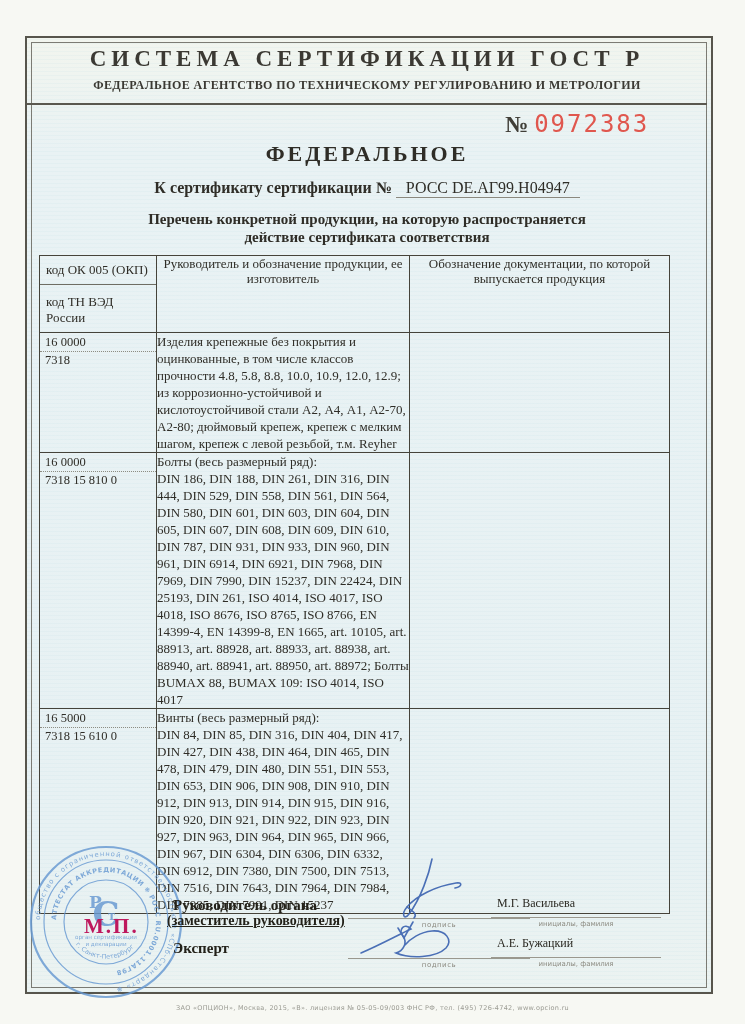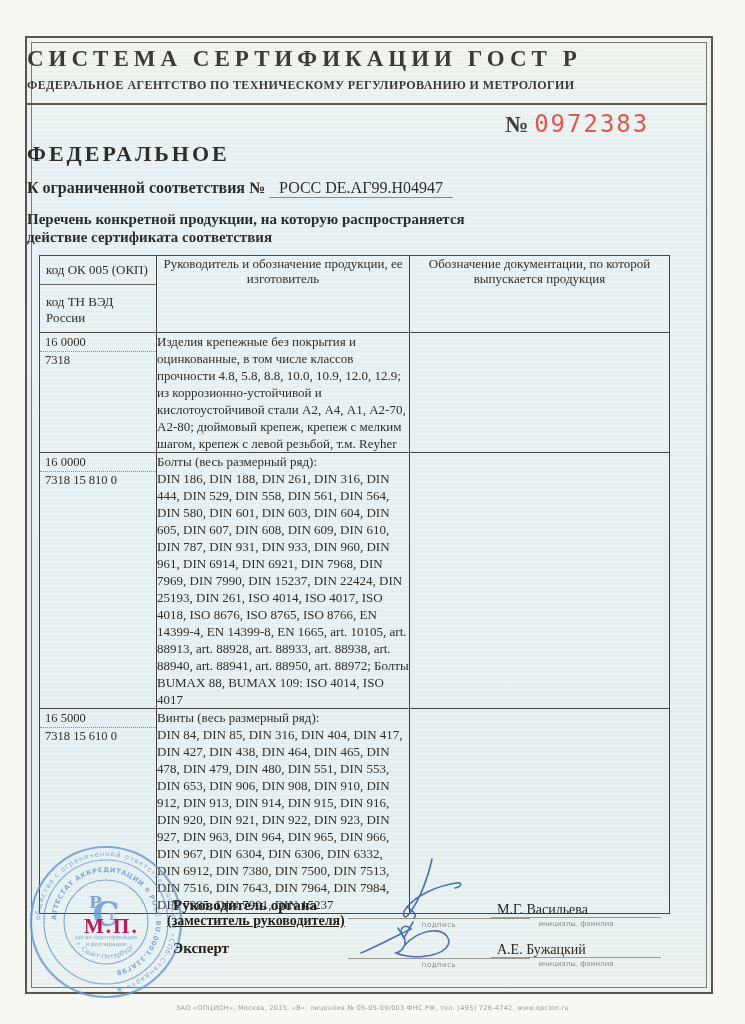--- a/index.html
+++ b/index.html
@@ -14,21 +14,21 @@
     position:absolute; left:25px; top:36px; width:684px; height:954px;
     border:2px solid #57554c;
     background:
       repeating-linear-gradient(0deg, rgba(170,210,220,.10) 0 1px, rgba(255,255,255,0) 1px 4px),
       linear-gradient(180deg,#f2f5ee 0%,#e9f2f4 12%,#e7f1f3 85%,#ecf3f1 100%);
   }
   .frame::before{
     content:""; position:absolute; inset:4px; border:1px solid rgba(95,93,84,.8); pointer-events:none;
   }
   .hdr-divider{position:absolute; left:27px; top:103px; width:680px; height:0; border-top:2px solid #5a584f;}
-  .band{position:absolute; left:27px; width:680px; }
+  .band{position:absolute; left:27px; width:680px; text-align:center;}
   .sys-title{top:46px; font-size:23px; font-weight:bold; letter-spacing:5px; color:#3b3933;}
   .agency-title{top:78px; font-size:12px; font-weight:bold; letter-spacing:.4px; color:#3b3933;}
   .serial{position:absolute; left:505px; top:110px; display:flex; align-items:baseline; gap:6px;}
   .serial .no{font-size:23px; font-weight:bold; color:#403e37;}
   .serial .digits{font-family:"DejaVu Sans Mono",monospace; font-size:24px; letter-spacing:2px; color:#e0574e;}
   .appendix-title{top:141px; font-size:22px; font-weight:bold; letter-spacing:3px;}
   .cert-line{top:179px; font-size:16px;}
   .cert-line .lbl{font-weight:bold;}
   .cert-line .num{display:inline-block; padding:0 10px; border-bottom:1px solid #8a887e; font-weight:normal;}
   .subtitle{top:210px; font-size:15px; font-weight:bold; line-height:18px;}
@@ -48,21 +48,21 @@
   .codecell{font-size:12.5px; line-height:15px;}
   .codecell .okp{padding:2px 5px 1px 5px; border-bottom:1px dotted #8f8d82;}
   .codecell .tnved{padding:1px 5px;}
   .desc{font-size:13px; line-height:17px; padding:2px 4px 3px 5px; white-space:pre-line;}
   .doccell{min-width:10px;}
   
   .role{position:absolute; font-weight:bold; font-size:15px; color:#232119;}
   .role-sub{position:absolute; font-weight:bold; font-size:14px; text-decoration:underline; color:#232119;}
   .sigline{position:absolute; width:182px; border-top:1px solid #9a988e; height:0;}
   .sigcap{position:absolute; width:182px; text-align:center; font-family:"DejaVu Sans",sans-serif; font-size:7px; color:#8c8a80; letter-spacing:.5px;}
-  .signer{position:absolute; font-size:14px; color:#2a2821;margin-top:6px;}
+  .signer{position:absolute; font-size:12px; color:#2a2821;}
   .nameline{position:absolute; width:170px; border-top:1px solid #9a988e; height:0;}
   .namecap{position:absolute; width:170px; text-align:center; font-family:"DejaVu Sans",sans-serif; font-size:7px; color:#8c8a80;}
   .mp{position:absolute; left:84px; top:914px; font-size:21px; font-weight:bold; letter-spacing:2px; color:#be185d;}
   .stamp{position:absolute; left:26px; top:842px; width:160px; height:160px; opacity:.82;}
   .sigs{position:absolute; left:0; top:0; width:745px; height:1024px; pointer-events:none;}
   .footer{position:absolute; left:0; top:1004px; width:745px; text-align:center;
     font-family:"DejaVu Sans",sans-serif; font-size:6.5px; color:#9b9b93; letter-spacing:.3px;}
 </style>
 </head>
 <body>
@@ -76,21 +76,21 @@
   <div class="band agency-title">ФЕДЕРАЛЬНОЕ АГЕНТСТВО ПО ТЕХНИЧЕСКОМУ РЕГУЛИРОВАНИЮ И МЕТРОЛОГИИ</div>
 
   <div class="serial">
     <span class="no">№</span>
     <span class="digits">0972383</span>
   </div>
 
   <div class="band appendix-title">ФЕДЕРАЛЬНОЕ</div>
 
   <div class="band cert-line">
-    <span class="lbl">К ограниченной соответствия №</span>
+    <span class="lbl">К сертификату сертификации №</span>
     <span class="num">РОСС DE.АГ99.Н04947</span>
   </div>
 
   <div class="band subtitle">
     <div>Перечень конкретной продукции,  на которую распространяется</div>
     <div>действие сертификата соответствия</div>
   </div>
 
   <table class="products">
     <colgroup>

